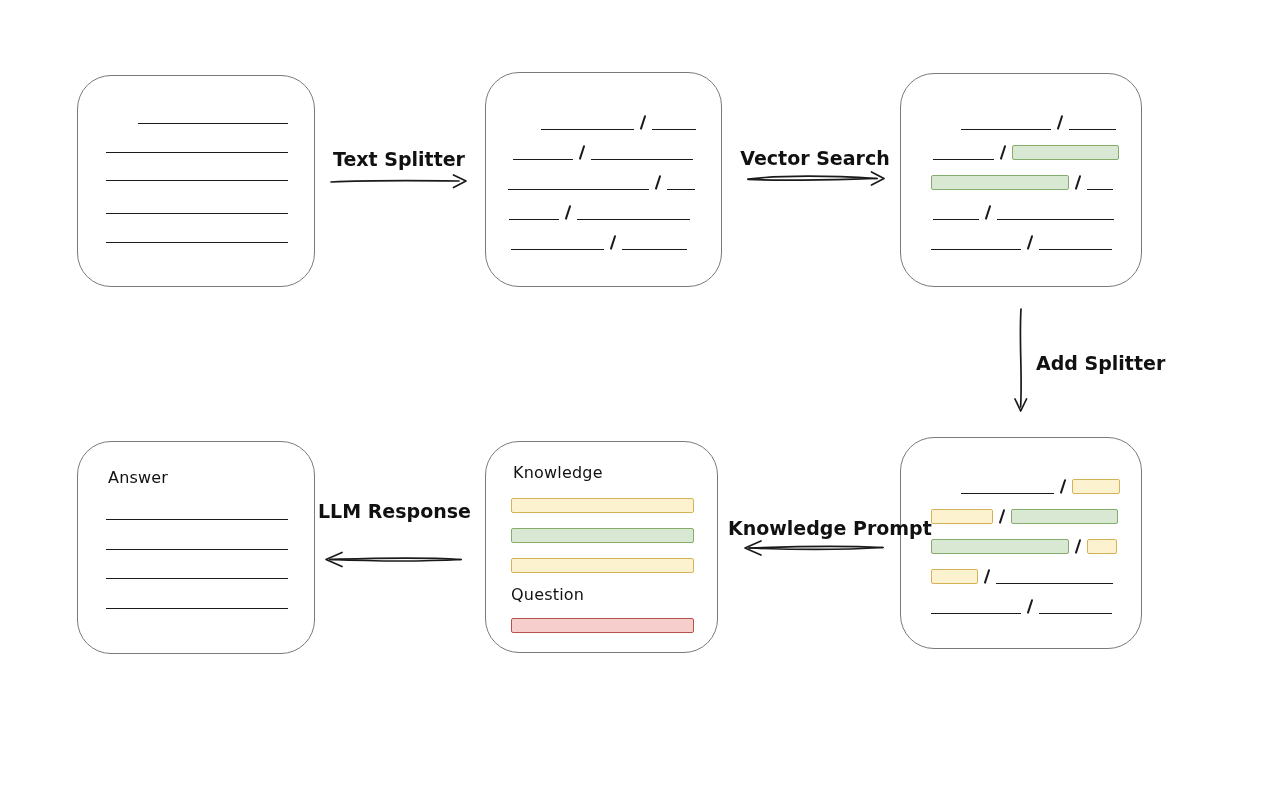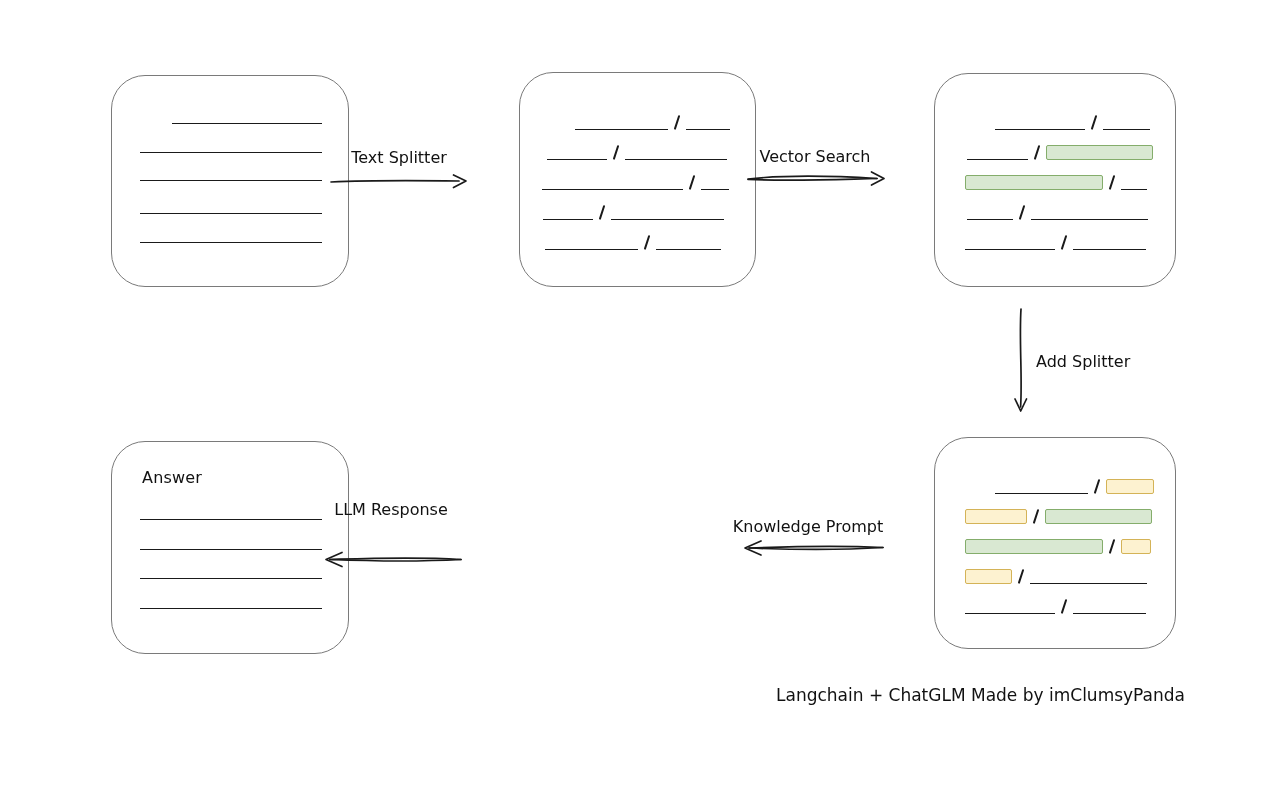--- a/index.html
+++ b/index.html
@@ -2,21 +2,21 @@
 <html style="--canvas-bg: #ffffff; --box-border: #7a7a7a; --line: #1a1a1a; --green-fill: #d9e8d2; --green-stroke: #84ad6b; --yellow-fill: #fdf2d0; --yellow-stroke: #d4b357; --red-fill: #f6cfcc; --red-stroke: #b7534f;"><head>
 <meta charset="utf-8">
 <style>
   html,body{margin:0;padding:0;background:#fff;}
   .canvas{
     position:relative;width:1262px;height:792px;background:var(--canvas-bg,#ffffff);
     font-family:"DejaVu Sans",sans-serif;overflow:hidden;color:#111;
   }
   .panel{
     position:absolute;border:1px solid var(--box-border,#7a7a7a);
-    border-radius:34px;background:#fff;box-sizing:border-box;margin-left:34px;
+    border-radius:34px;background:#fff;box-sizing:border-box;
   }
   #box-source{left:77px;top:75px;width:238px;height:212px}
   #box-split{left:485px;top:72px;width:237px;height:215px}
   #box-vector{left:900px;top:73px;width:242px;height:214px}
   #box-context{left:900px;top:437px;width:242px;height:212px}
   #box-prompt{left:485px;top:441px;width:233px;height:212px}
   #box-answer{left:77px;top:441px;width:238px;height:213px}
 
   .row{position:absolute;display:flex;align-items:flex-end;gap:5px;height:16px}
   .seg-line{height:0;border-top:1.8px solid var(--line,#1a1a1a)}
@@ -27,21 +27,21 @@
   .seg-chunk{height:15px;border-radius:2px;box-sizing:border-box}
   .chunk-green{background:var(--green-fill,#d9e8d2);border:1.6px solid var(--green-stroke,#84ad6b)}
   .chunk-yellow{background:var(--yellow-fill,#fdf2d0);border:1.6px solid var(--yellow-stroke,#d4b357)}
   .chunk-red{background:var(--red-fill,#f6cfcc);border:1.6px solid var(--red-stroke,#b7534f)}
 
   .heading{position:absolute;font-size:16px;font-weight:500;letter-spacing:.2px;white-space:nowrap}
   #box-prompt .h-knowledge{left:27px;top:21px}
   #box-prompt .h-question{left:25px;top:143px}
   #box-answer .h-answer{left:30px;top:26px}
 
-  .arrow-label{position:absolute;font-size:16px;font-weight:400;text-align:center;white-space:nowrap}
+  .arrow-label{position:absolute;font-size:19px;font-weight:700;text-align:center;white-space:nowrap}
   #lbl-text-splitter{left:328px;top:148px;width:142px}
   #lbl-vector-search{left:740px;top:147px;width:150px}
   #lbl-add-context{left:1036px;top:352px;text-align:left}
   #lbl-generate-prompt{left:728px;top:517px;width:160px}
   #lbl-llm-response{left:318px;top:500px;width:146px}
 
   svg.arrow{position:absolute;overflow:visible}
   svg.arrow path{stroke:var(--line,#1a1a1a);fill:none;stroke-width:1.7;stroke-linecap:round;stroke-linejoin:round}
   #arr-text-splitter{left:328px;top:170px}
   #arr-vector-search{left:744px;top:166px}
@@ -154,20 +154,36 @@
         <div class="seg-slash"></div>
         <div class="seg-line" style="width: 117px;"></div>
       </div>
       <div class="row" style="left: 30px; top: 160px;">
         <div class="seg-line" style="width: 90px;"></div>
         <div class="seg-slash"></div>
         <div class="seg-line" style="width: 73px;"></div>
       </div>
     </div>
 
+  <div class="panel" id="box-prompt">
+    <div class="heading h-knowledge">Knowledge</div>
+    <div class="heading h-question">Question</div>
+  <div class="row" style="left: 25px; top: 55px;">
+        <div class="seg-chunk chunk-yellow" style="width: 183px;"></div>
+      </div>
+      <div class="row" style="left: 25px; top: 85px;">
+        <div class="seg-chunk chunk-green" style="width: 183px;"></div>
+      </div>
+      <div class="row" style="left: 25px; top: 115px;">
+        <div class="seg-chunk chunk-yellow" style="width: 183px;"></div>
+      </div>
+      <div class="row" style="left: 25px; top: 175px;">
+        <div class="seg-chunk chunk-red" style="width: 183px;"></div>
+      </div>
+    </div>
 
   <div class="panel" id="box-answer">
     <div class="heading h-answer">Answer</div>
   <div class="row" style="left: 28px; top: 62px;">
         <div class="seg-line" style="width: 182px;"></div>
       </div>
       <div class="row" style="left: 28px; top: 92px;">
         <div class="seg-line" style="width: 182px;"></div>
       </div>
       <div class="row" style="left: 28px; top: 121px;">
@@ -205,15 +221,14 @@
     <path d="M147 10.5 C 100 13.5, 50 12.5, 13 11"></path>
     <path d="M25 4 L 9 11 L 25 18"></path>
   </svg>
 
   <svg class="arrow" id="arr-llm-response" width="146" height="23" viewBox="0 0 146 23">
     <path d="M143 11.5 C 95 8.5, 45 10.5, 12 11.5"></path>
     <path d="M143 11.5 C 100 13.8, 50 13, 12 11.5"></path>
     <path d="M24 4.5 L 8 11.5 L 24 18.5"></path>
   </svg>
 
-  <div class="caption">Langchain + ChatGLM Made by imClumsyPanda</div>
 
 </div>
 
 </body></html>

